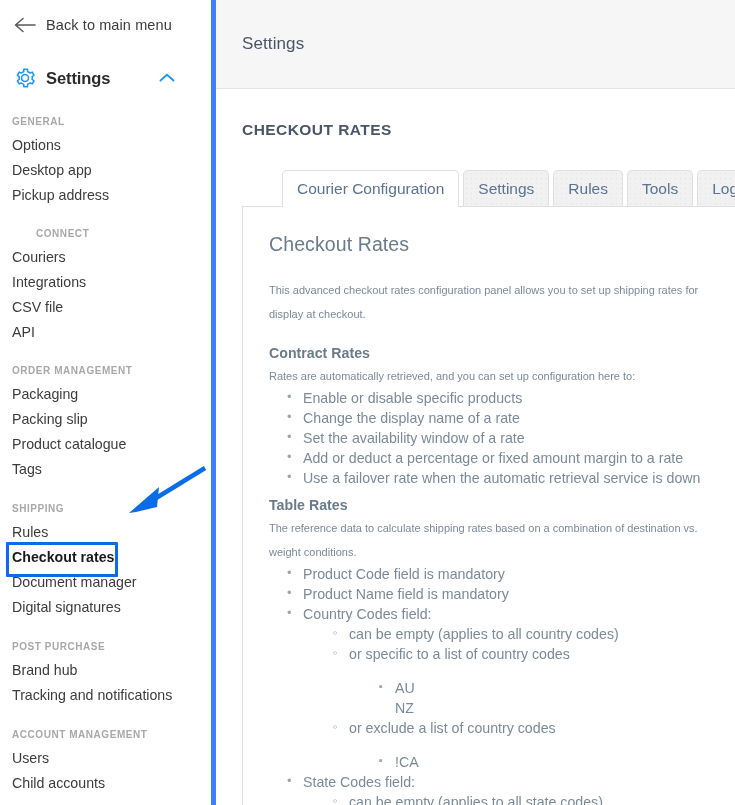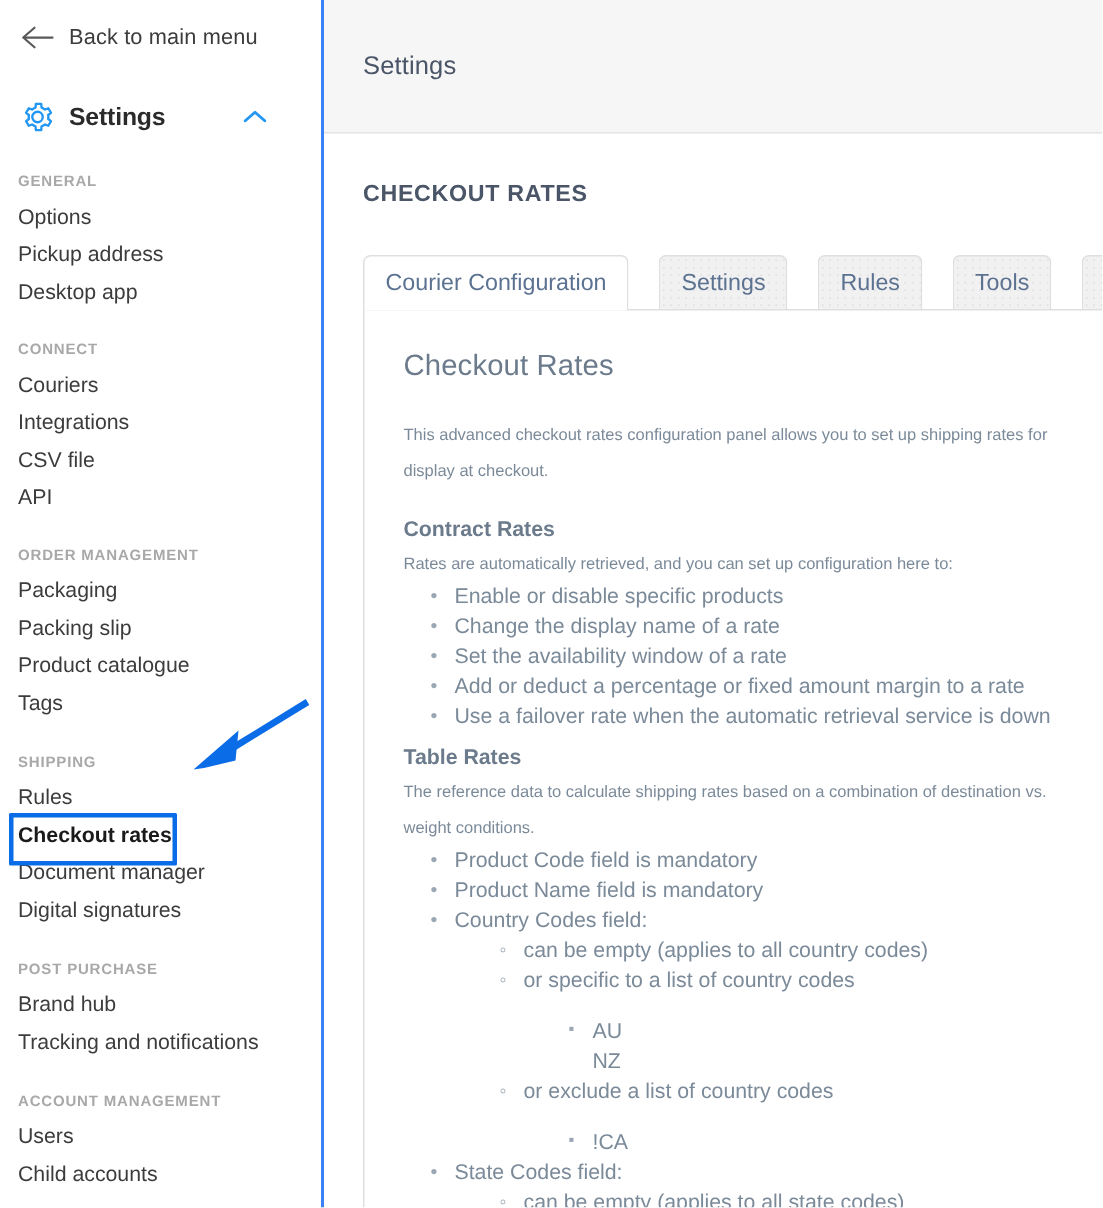--- a/index.html
+++ b/index.html
@@ -18,21 +18,21 @@
     height: 805px;
     display: flex;
     background: #ffffff;
   }
 
   
   .sidebar {
     width: 216px;
     height: 805px;
     background: #ffffff;
-    border-right: 2px solid #3b82f6;
+    border-right: 5px solid #3b82f6;
     flex: 0 0 216px;
     position: relative;
     overflow: hidden;
   }
 
   .back-row {
     display: flex;
     align-items: center;
     height: 44px;
     padding: 0 12px;
@@ -137,21 +137,21 @@
     color: #e8a33d;
     font-size: 10.5px;
     font-weight: bold;
     letter-spacing: 0.6px;
     padding: 3px 8px 3px 8px;
     border-radius: 2px;
     line-height: 1;
   }
 
   .sp-general  { margin-top: 18px; }
-  .sp-connect  { margin-top: 20px; }
+  .sp-connect  { margin-top: 20px; margin-left: 24px; }
   .sp-order    { margin-top: 20px; }
   .sp-shipping { margin-top: 21px; }
   .sp-post     { margin-top: 21px; }
   .sp-account  { margin-top: 21px; }
 
   
   .main {
     flex: 1 1 auto;
     height: 805px;
     background: #ffffff;
@@ -184,23 +184,24 @@
   }
 
   .tabs-zone {
     padding-left: 26px;
     margin-top: 31px;
     position: relative;
   }
   .tabs {
     display: flex;
     align-items: flex-end;
-    gap: 20px;
+    gap: 4px;
     position: relative;
     z-index: 2;
+    margin-left: 40px;
   }
   .tab {
     font-size: 15.5px;
     color: #5c7291;
     padding: 8px 14px 7px 14px;
     border: 1px solid #dfdfdf;
     border-bottom: none;
     border-radius: 5px 5px 0 0;
     background-color: #f1f1f1;
     background-image: radial-gradient(#e2e2e2 0.7px, transparent 0.7px);
@@ -370,24 +371,24 @@
           <path d="M1.5 7.5 L8 1.8 L14.5 7.5" stroke="#2196f3" stroke-width="1.9" fill="none" stroke-linecap="round" stroke-linejoin="round"></path>
         </svg>
       </span>
     </div>
 
     <div class="section-label sp-general">GENERAL</div>
     <div class="nav-item">
       <span class="label">Options</span>
     </div>
     <div class="nav-item">
+      <span class="label">Desktop app</span>
+    </div>
+    <div class="nav-item">
       <span class="label">Pickup address</span>
-    </div>
-    <div class="nav-item">
-      <span class="label">Desktop app</span>
     </div>
 
     <div class="section-label sp-connect">CONNECT</div>
     <div class="nav-item">
       <span class="label">Couriers</span>
     </div>
     <div class="nav-item">
       <span class="label">Integrations</span>
     </div>
     <div class="nav-item">

